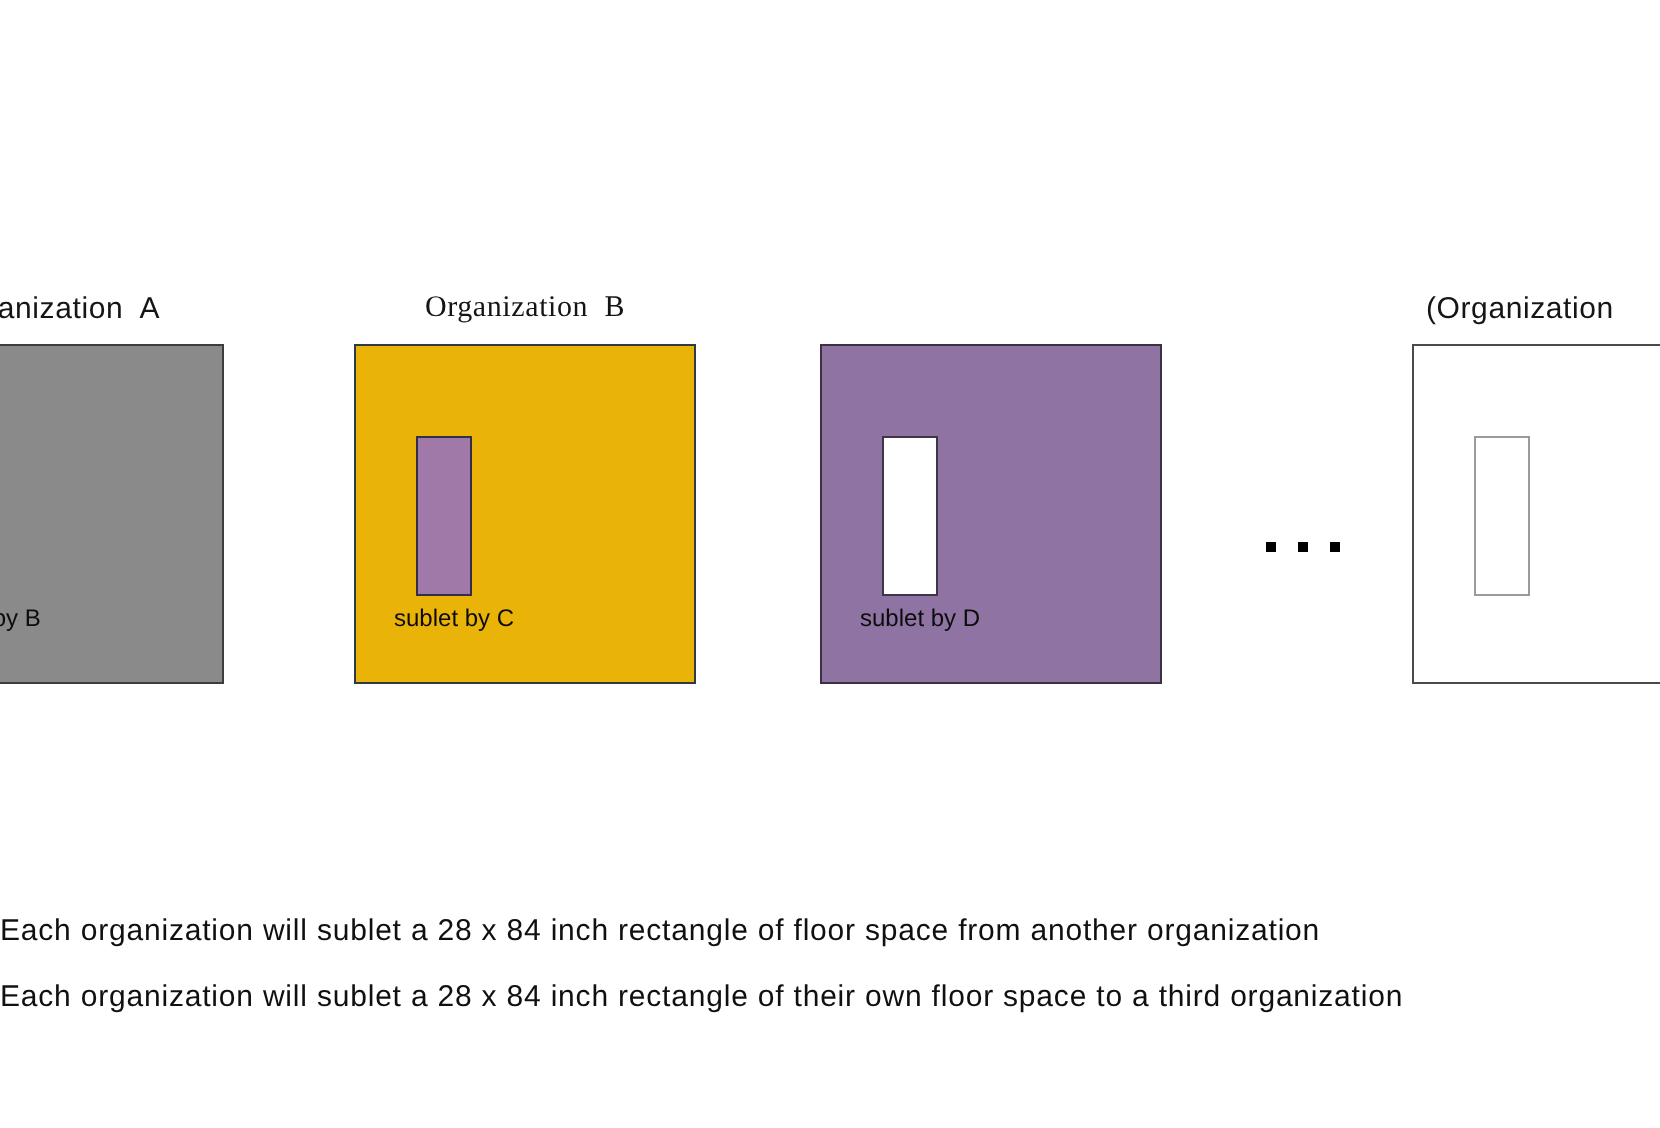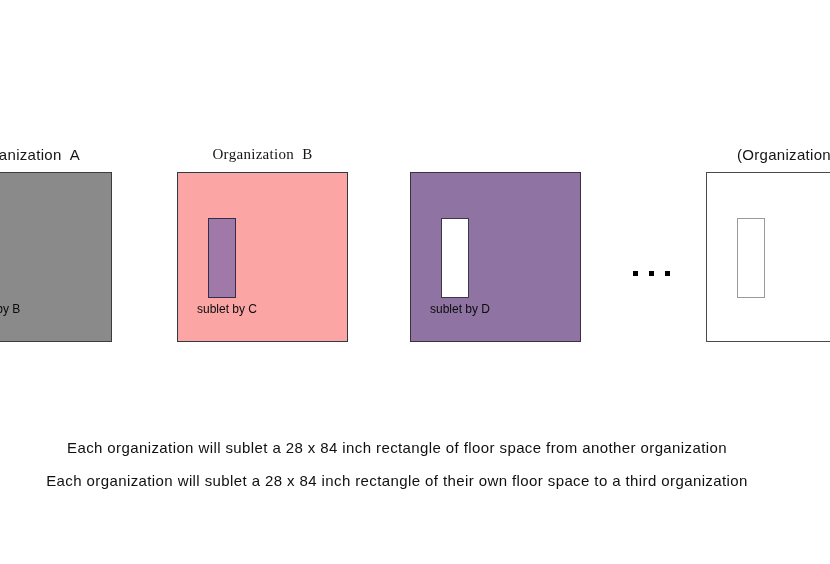--- a/index.html
+++ b/index.html
@@ -22,46 +22,46 @@
     box-sizing:border-box; border:1px solid #333;
   }
   .sublet-label{
     position:absolute; left:19px; top:129px;
     font-size:12px; color:#0c0c0c; white-space:pre;
   }
   
   #title-a{left:-59px;} #sq-a{left:-59px;}
   #title-b{left:177px;font-family:Liberation Serif, serif;} #sq-b{left:177px;}
   #title-c{left:410px;} #sq-c{410px;left:410px;}
-  #title-n{left:706px; width:auto; text-align:left; padding-left:31px;}
+  #title-n{left:682px; width:auto; text-align:left; padding-left:31px;}
   #sq-n{left:706px; border-color:#4a4a4a;}
   .ellipsis{
     position:absolute; left:633px; top:271px;
     display:flex; gap:11px; align-items:center;
   }
   .dot{width:5px; height:5px; background:#000000;}
   .captions{
-    position:absolute; top:438px; left:0; width:794px;
-    text-align:center; font-size:15px; color:#101010; letter-spacing:0.4px;
+    position:absolute; top:456px; left:0; width:794px;
+    text-align:left; font-size:15px; color:#101010; letter-spacing:0.4px;
   }
   .caption-line{line-height:20px;}
   .caption-line + .caption-line{margin-top:13px;}
 </style>
 </head>
 <body>
 
 <div class="canvas">
 
   <div id="title-a" class="org-title">Organization  A</div>
   <div id="sq-a" class="square" style="background: rgb(138, 138, 138); border-color: rgb(61, 61, 61);">
     <div class="sublet-label">sublet by B</div>
   </div>
 
   <div id="title-b" class="org-title">Organization  B</div>
-  <div id="sq-b" class="square" style="background: #fca5a5; border-color: rgb(47, 59, 68);">
+  <div id="sq-b" class="square" style="background: #eab308; border-color: rgb(47, 59, 68);">
     <div class="inner-rect" style="background: rgb(161, 121, 168); border-color: rgb(51, 46, 71);"></div>
     <div class="sublet-label">sublet by C</div>
   </div>
 
   <div id="sq-c" class="square" style="background: rgb(143, 115, 162); border-color: rgb(59, 49, 66);">
     <div class="inner-rect" style="background: rgb(255, 255, 255); border-color: rgb(63, 53, 72);"></div>
     <div class="sublet-label">sublet by D</div>
   </div>
 
   <div class="ellipsis" aria-label="...">

